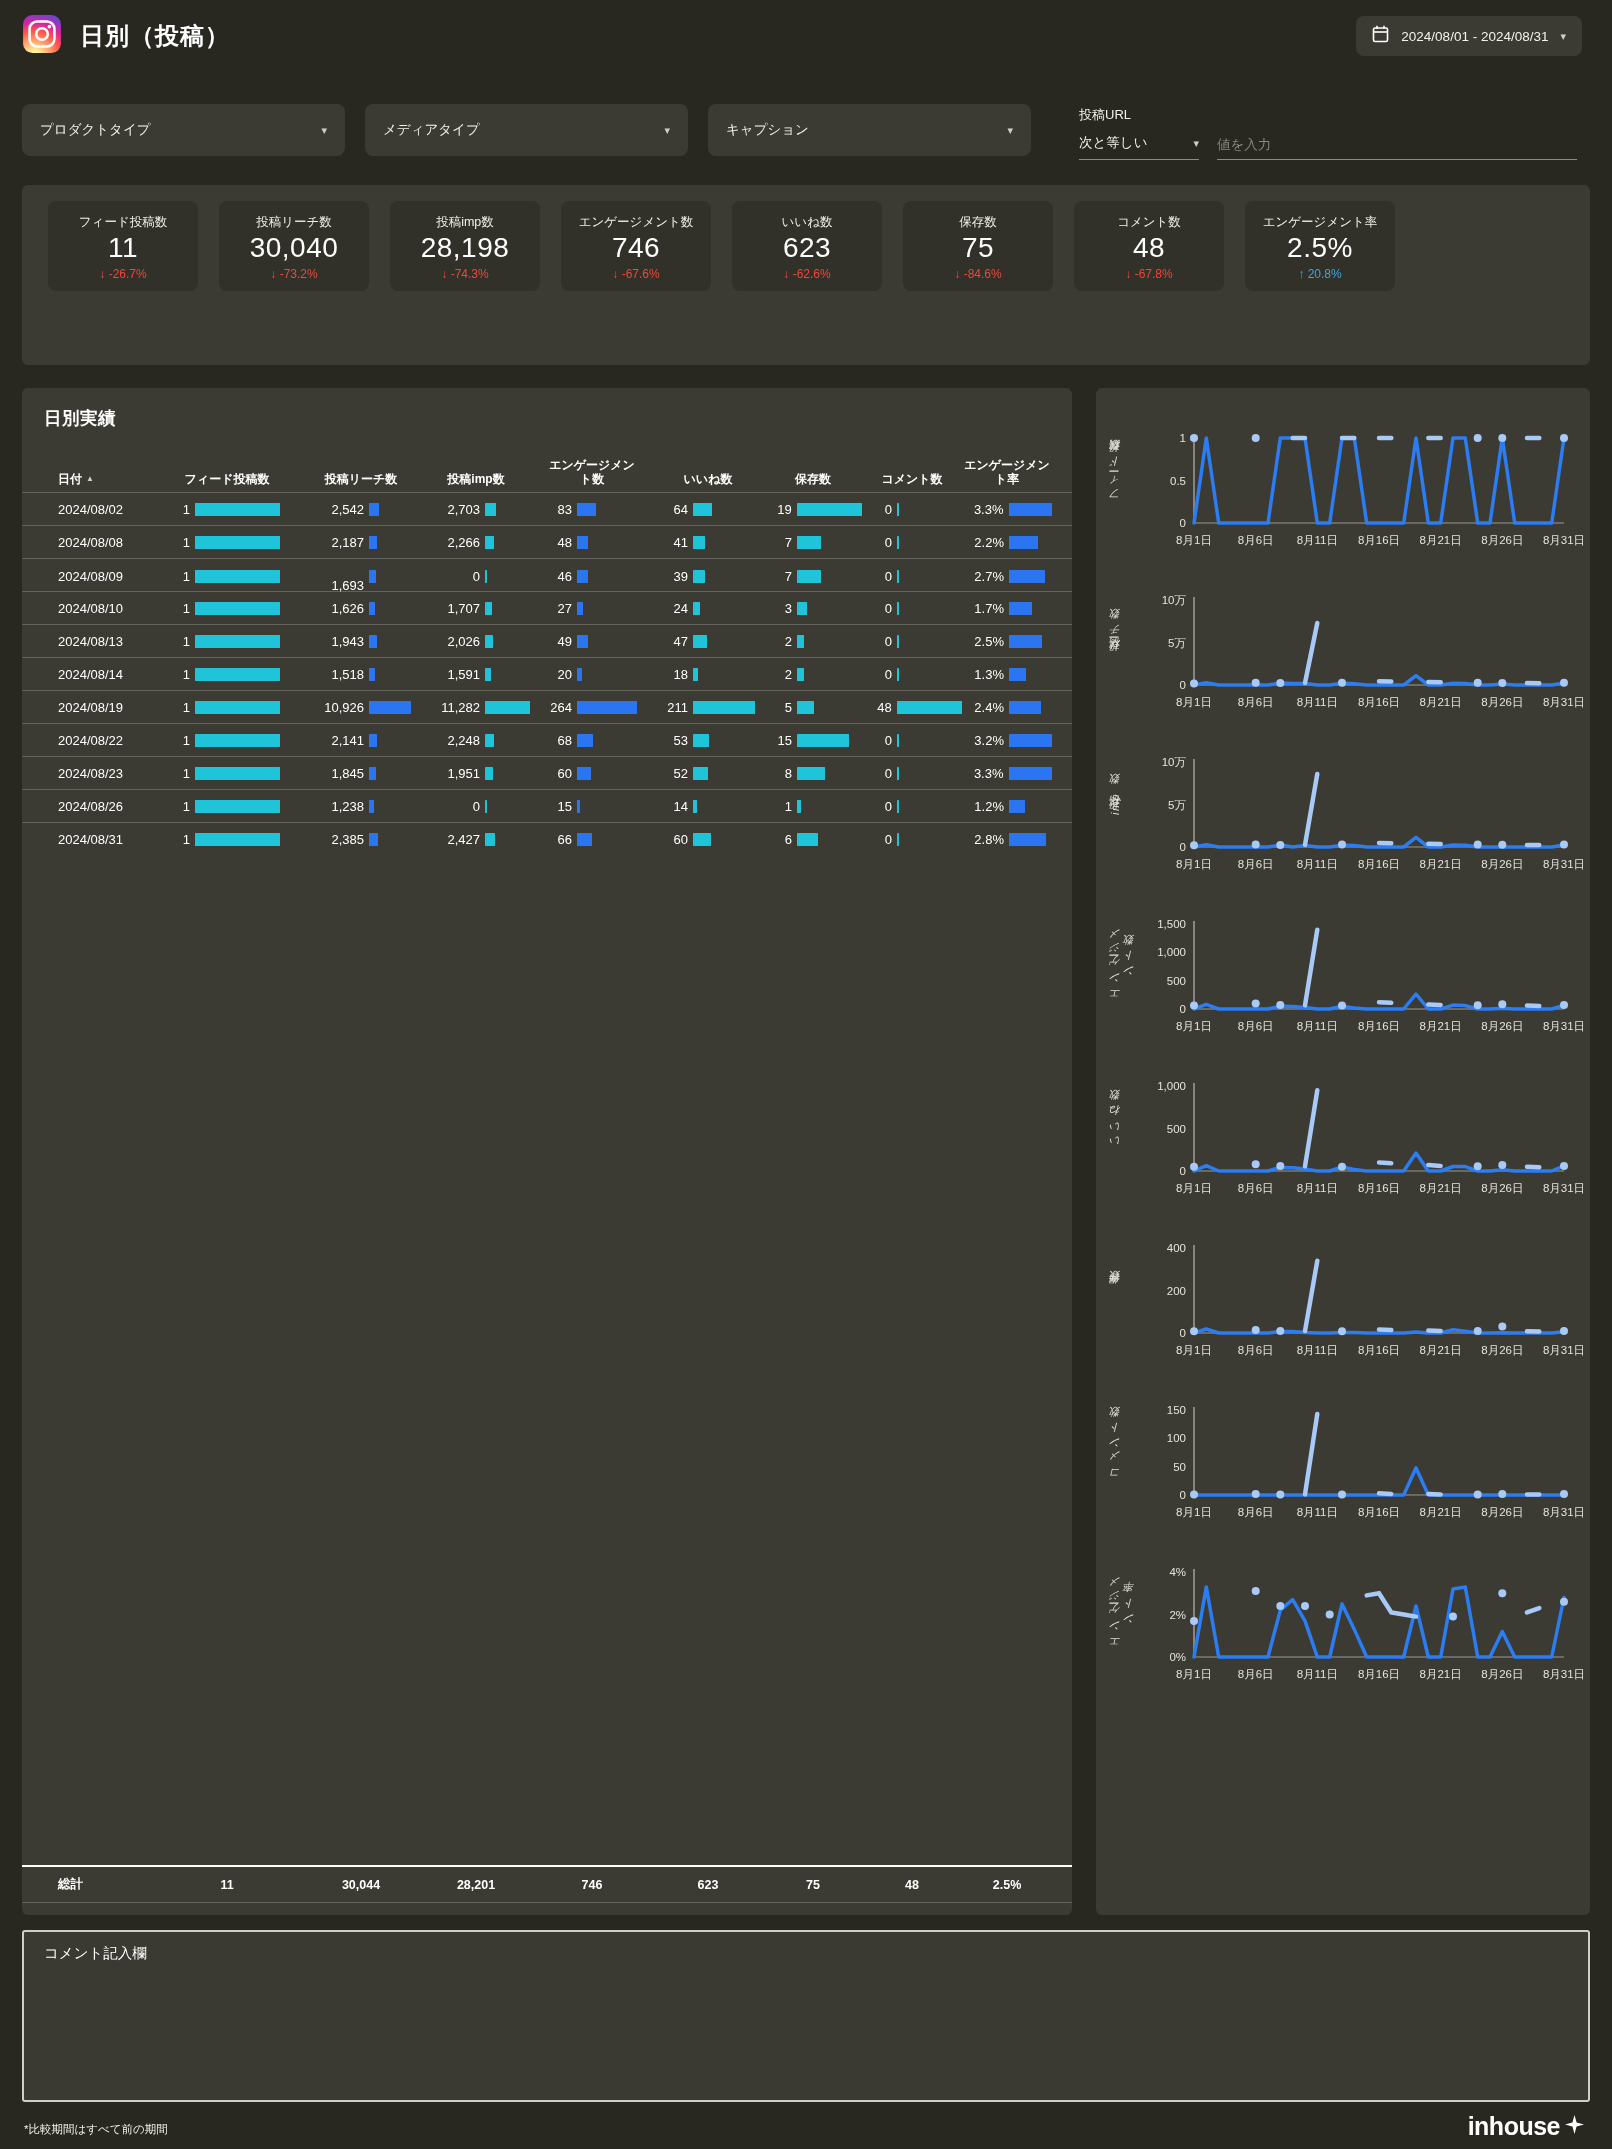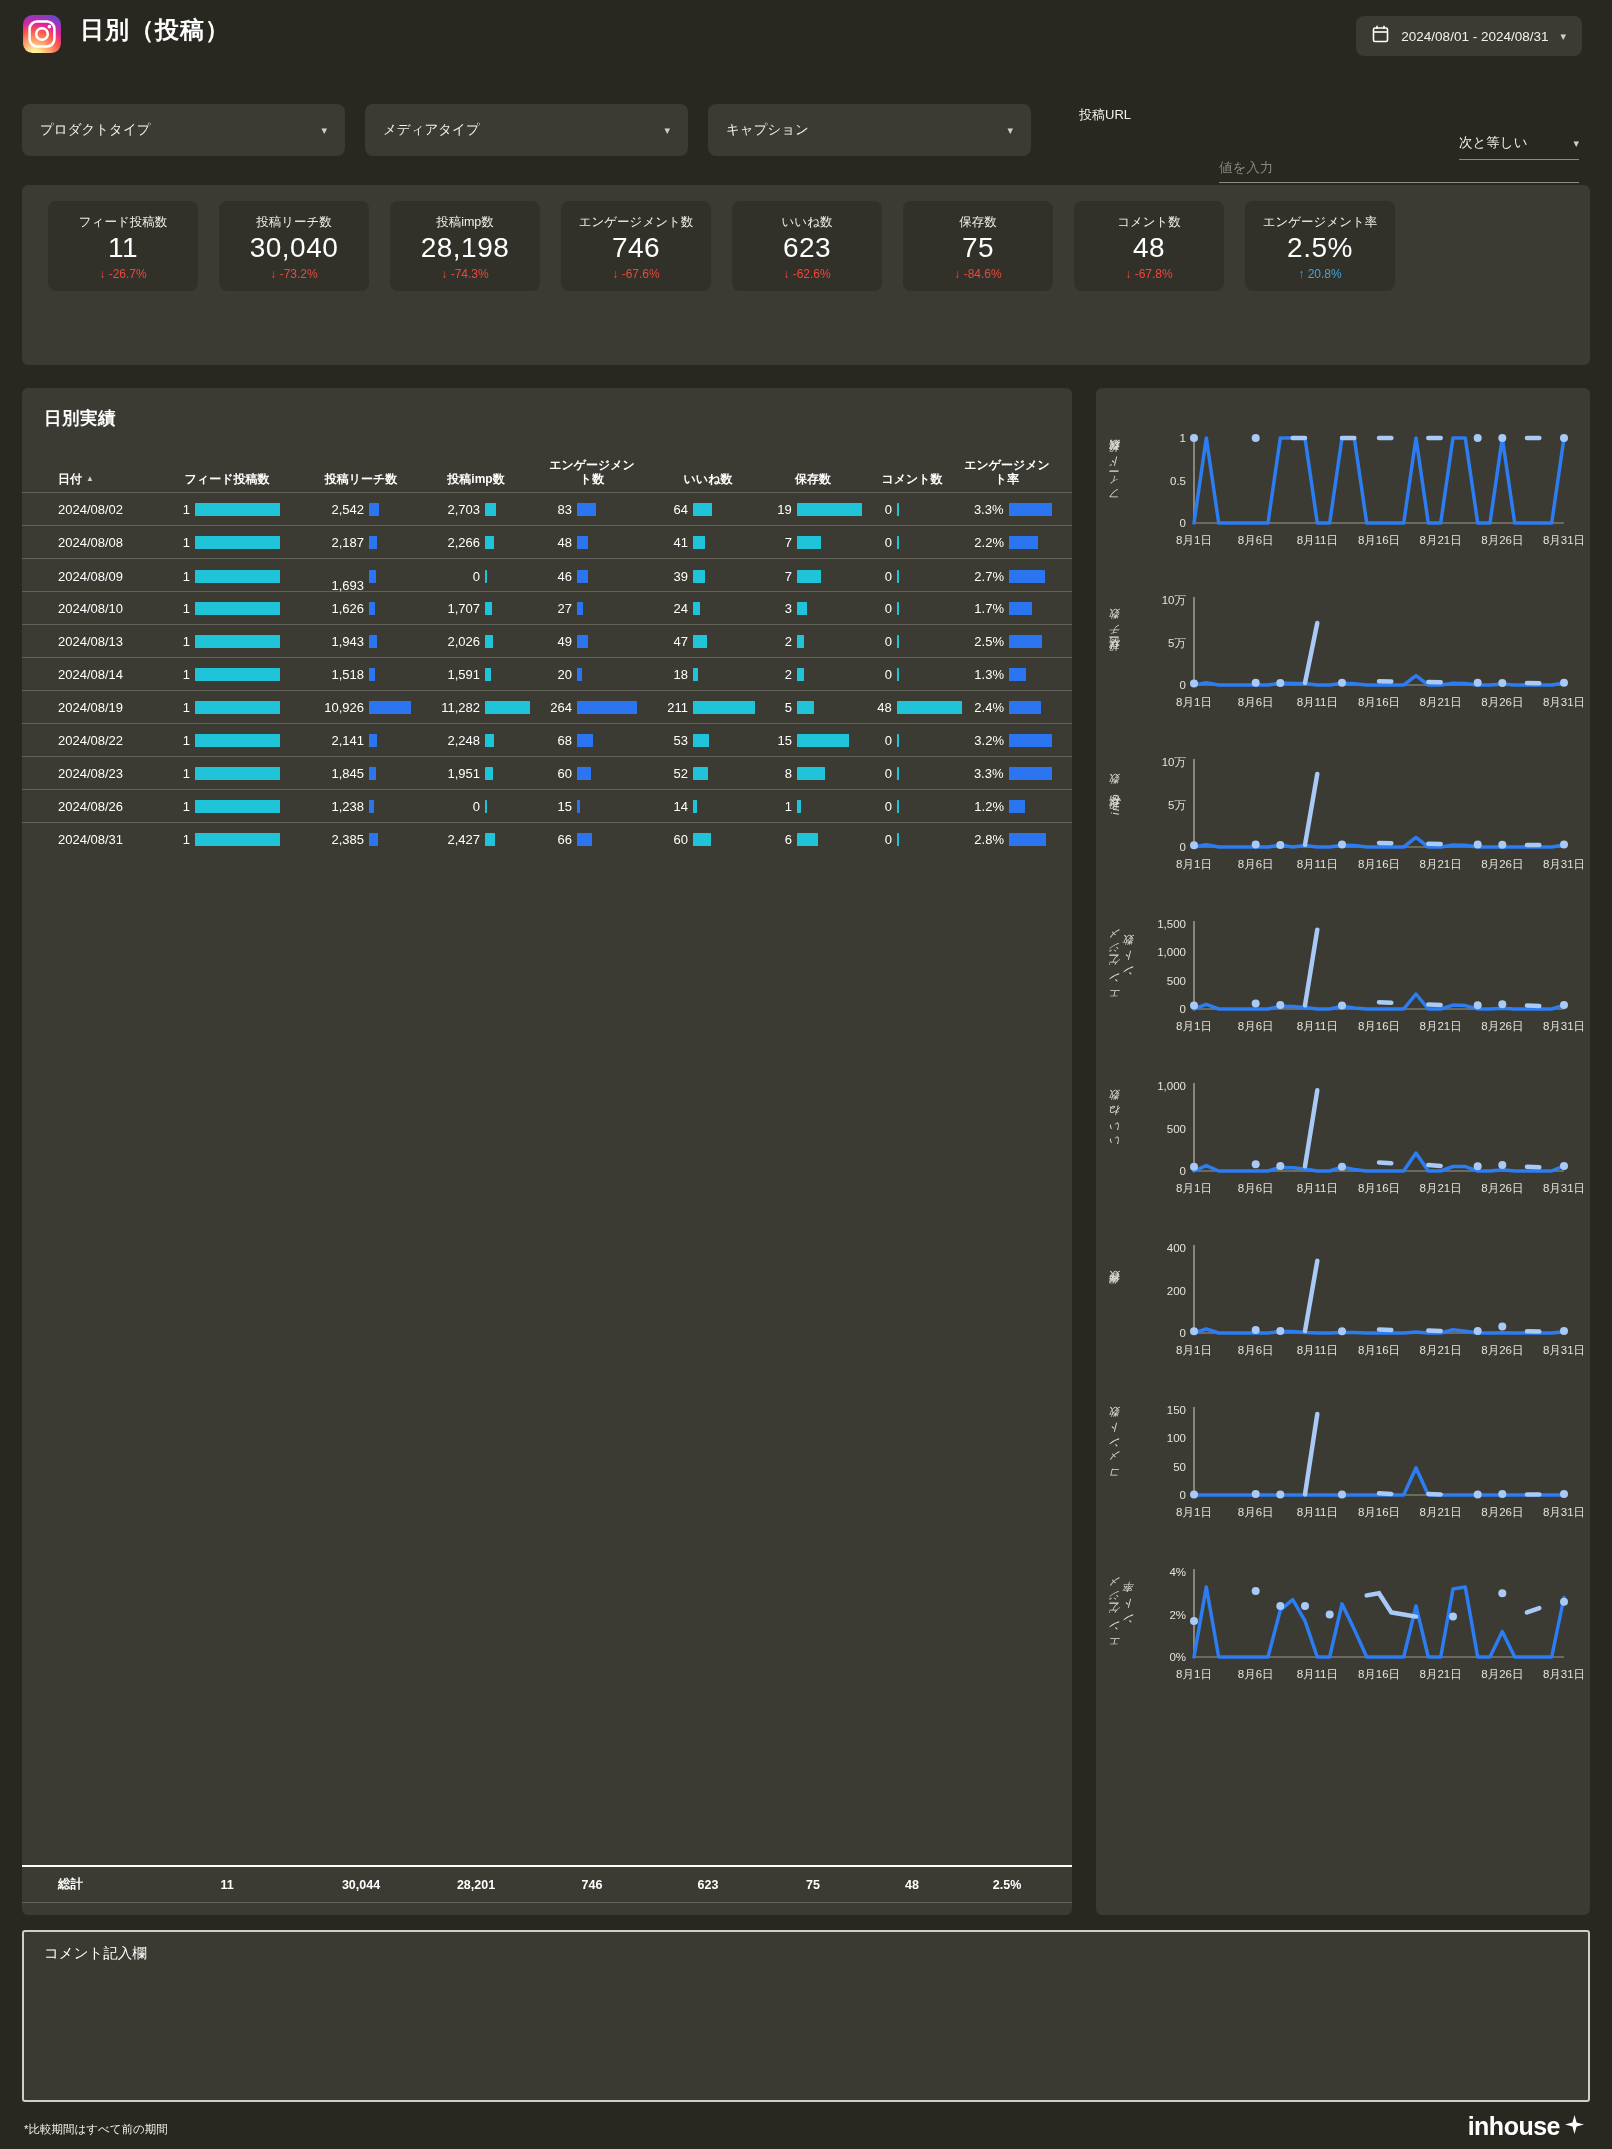--- a/index.html
+++ b/index.html
@@ -1,35 +1,35 @@
 <!DOCTYPE html>
 <html><head>
 <meta charset="utf-8">
 <style>
   * { margin:0; padding:0; box-sizing:border-box; }
   body { background:#1d1d18; font-family:"Liberation Sans","DejaVu Sans",sans-serif; }
   .page { position:relative; width:1612px; height:2149px; background:#282821; color:#fff; overflow:hidden; }
 
   
   .hdr { position:absolute; top:14px; left:22px; right:22px; height:44px; }
-  .hdr-left { display:flex; align-items:flex-start; gap:18px; }
+  .hdr-left { display:flex; align-items:center; gap:18px; }
   .page-title { font-size:24px; font-weight:700; letter-spacing:1px; }
   .date-chip { position:absolute; right:8px; top:2px; height:40px; background:#3b3b33; border-radius:8px;
                display:flex; align-items:center; gap:12px; padding:0 16px; cursor:pointer; }
   .date-chip span.dtxt { font-size:13.5px; color:#f2f2ee; }
   .caret { font-size:11px; color:#cfcfc9; }
 
   
   .filters { position:absolute; top:104px; left:22px; right:22px; height:58px; display:flex; }
   .pill { width:323px; height:52px; background:#3b3b33; border-radius:8px; margin-right:20px;
           display:flex; align-items:center; justify-content:space-between; padding:0 18px; cursor:pointer; }
   .pill .plabel { font-size:13.5px; color:#f2f2ee; }
   .urlf { margin-left:28px; width:500px; }
   .urlf-label { font-size:13px; color:#f2f2ee; margin-top:2px; }
-  .urlf-row { display:flex; align-items:flex-end; margin-top:10px;flex-direction:column; }
+  .urlf-row { display:flex; align-items:flex-end; margin-top:10px; }
   .url-op { display:flex; align-items:center; justify-content:space-between; width:120px;
             border-bottom:1px solid #8b8b85; padding-bottom:7px; cursor:pointer; }
   .url-op .oplabel { font-size:13.5px; color:#f2f2ee; }
   .url-input { margin-left:18px; width:360px; background:transparent; border:none; outline:none;
                border-bottom:1px solid #8b8b85; color:#fff; font-size:13.5px; padding-bottom:7px;
                font-family:inherit; }
   .url-input::placeholder { color:#878780; }
 
   
   .panel { background:#3b3b33; border-radius:6px; position:absolute; }

